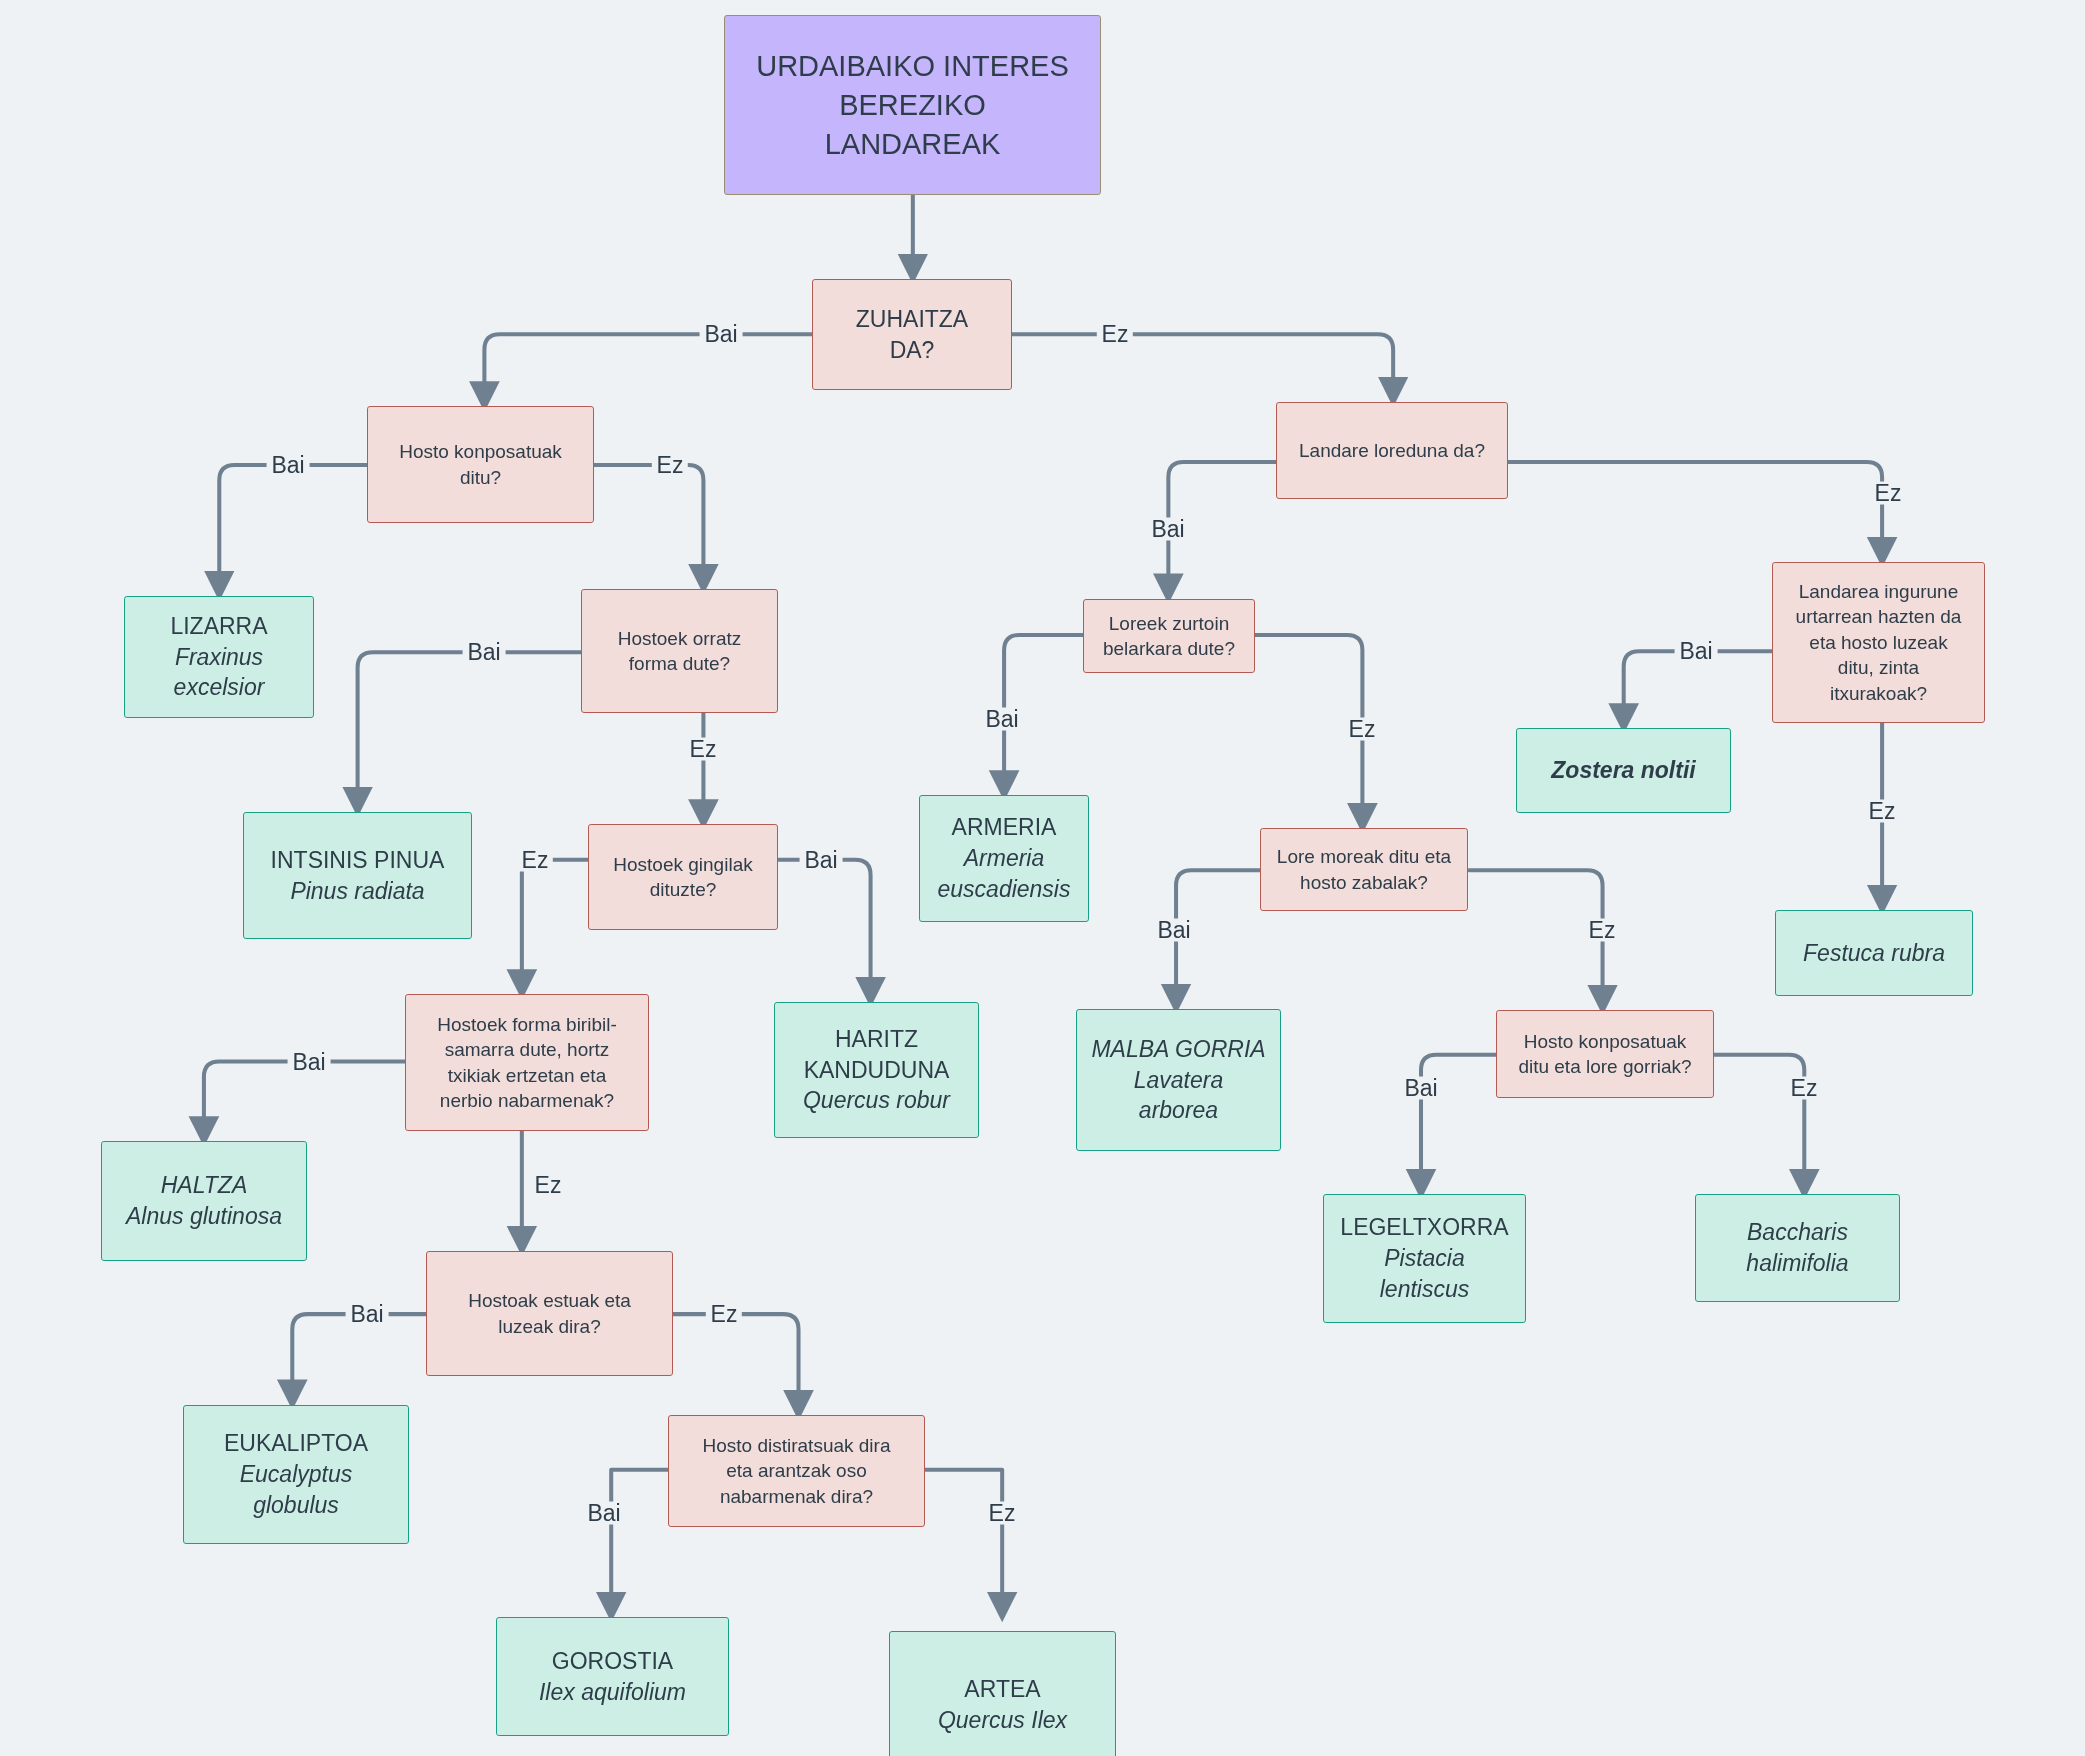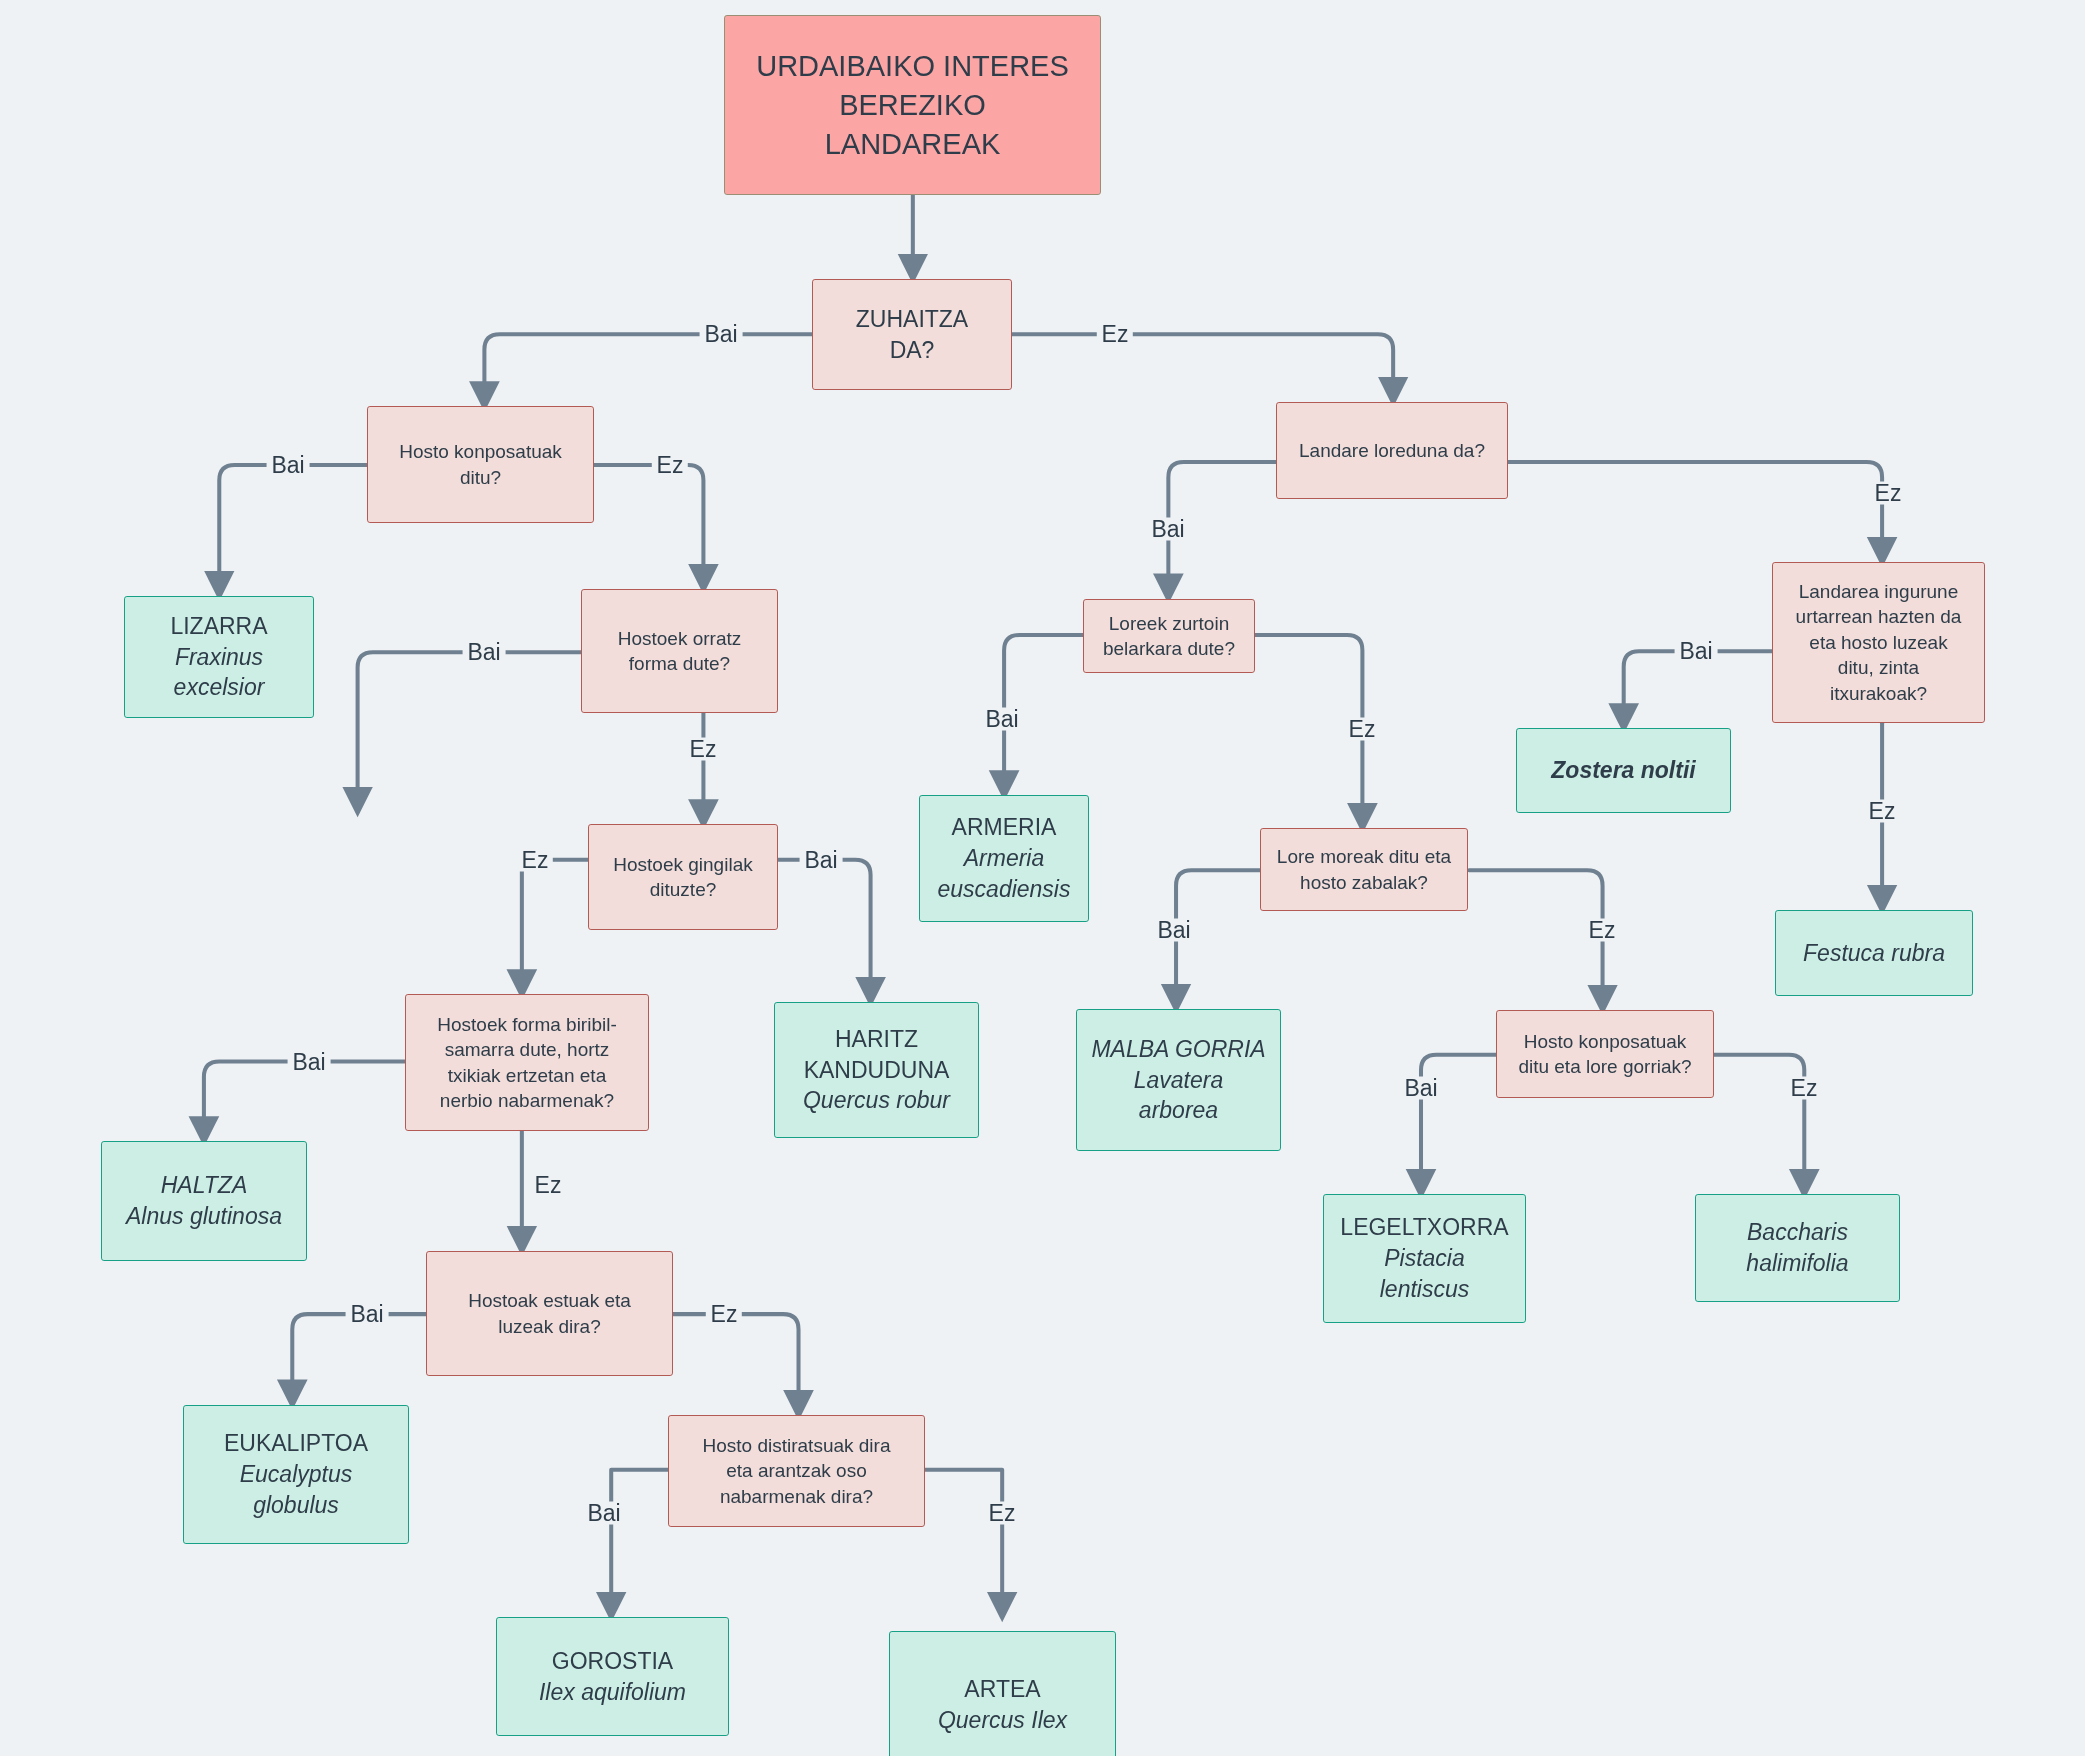--- a/index.html
+++ b/index.html
@@ -5,21 +5,21 @@
   html,body{margin:0;padding:0;background:#eef2f5;}
   body{font-family:"Liberation Sans",sans-serif;}
   #canvas{position:relative;width:2086px;height:1756px;background:#eef2f5;overflow:hidden;}
   svg.edges{position:absolute;left:0;top:0;width:2086px;height:1756px;pointer-events:none;}
 
   .node{position:absolute;box-sizing:border-box;display:flex;flex-direction:column;
         align-items:center;justify-content:center;text-align:center;
         color:#2e3d49;line-height:1.34;}
   .node.q{background:#f2ddda;border:1.5px solid #b35a55;border-radius:2.9px;font-size:19px;}
   .node.res{background:#cdeee5;border:1.5px solid #16a086;border-radius:2.9px;font-size:23px;}
-  .node.root{background:#fca5a5;border:1.5px solid #9a8f74;border-radius:2.9px;font-size:29px;}
+  .node.root{background:#c4b5fd;border:1.5px solid #9a8f74;border-radius:2.9px;font-size:29px;}
   .node .ln{display:block;}
   .node .sci{font-style:italic;}
   .node.res .ttl{font-style:normal;}
   .node.res.sci-only .ttl{font-style:italic;}
 
   .elabel{position:absolute;font-size:23px;color:#2e3d49;
           background:#eef2f5;padding:0 4.8px;transform:translate(-50%,-50%);
           white-space:nowrap;line-height:1;}
 </style>
 </head>
@@ -107,20 +107,24 @@
     <span class="ln ttl">LIZARRA</span>
     <span class="ln sci">Fraxinus</span>
     <span class="ln sci">excelsior</span>
   </div>
 
   <div class="node q" style="left:581px;top:589px;width:197px;height:124px;">
     <span class="ln">Hostoek orratz</span>
     <span class="ln">forma dute?</span>
   </div>
 
+  <div class="node res" style="left:243px;top:812px;width:229px;height:127px;">
+    <span class="ln ttl">INTSINIS PINUA</span>
+    <span class="ln sci">Pinus radiata</span>
+  </div>
 
   <div class="node q" style="left:588px;top:824px;width:190px;height:106px;">
     <span class="ln">Hostoek gingilak</span>
     <span class="ln">dituzte?</span>
   </div>
 
   <div class="node res" style="left:774px;top:1002px;width:205px;height:136px;">
     <span class="ln ttl">HARITZ</span>
     <span class="ln ttl">KANDUDUNA</span>
     <span class="ln sci">Quercus robur</span>

